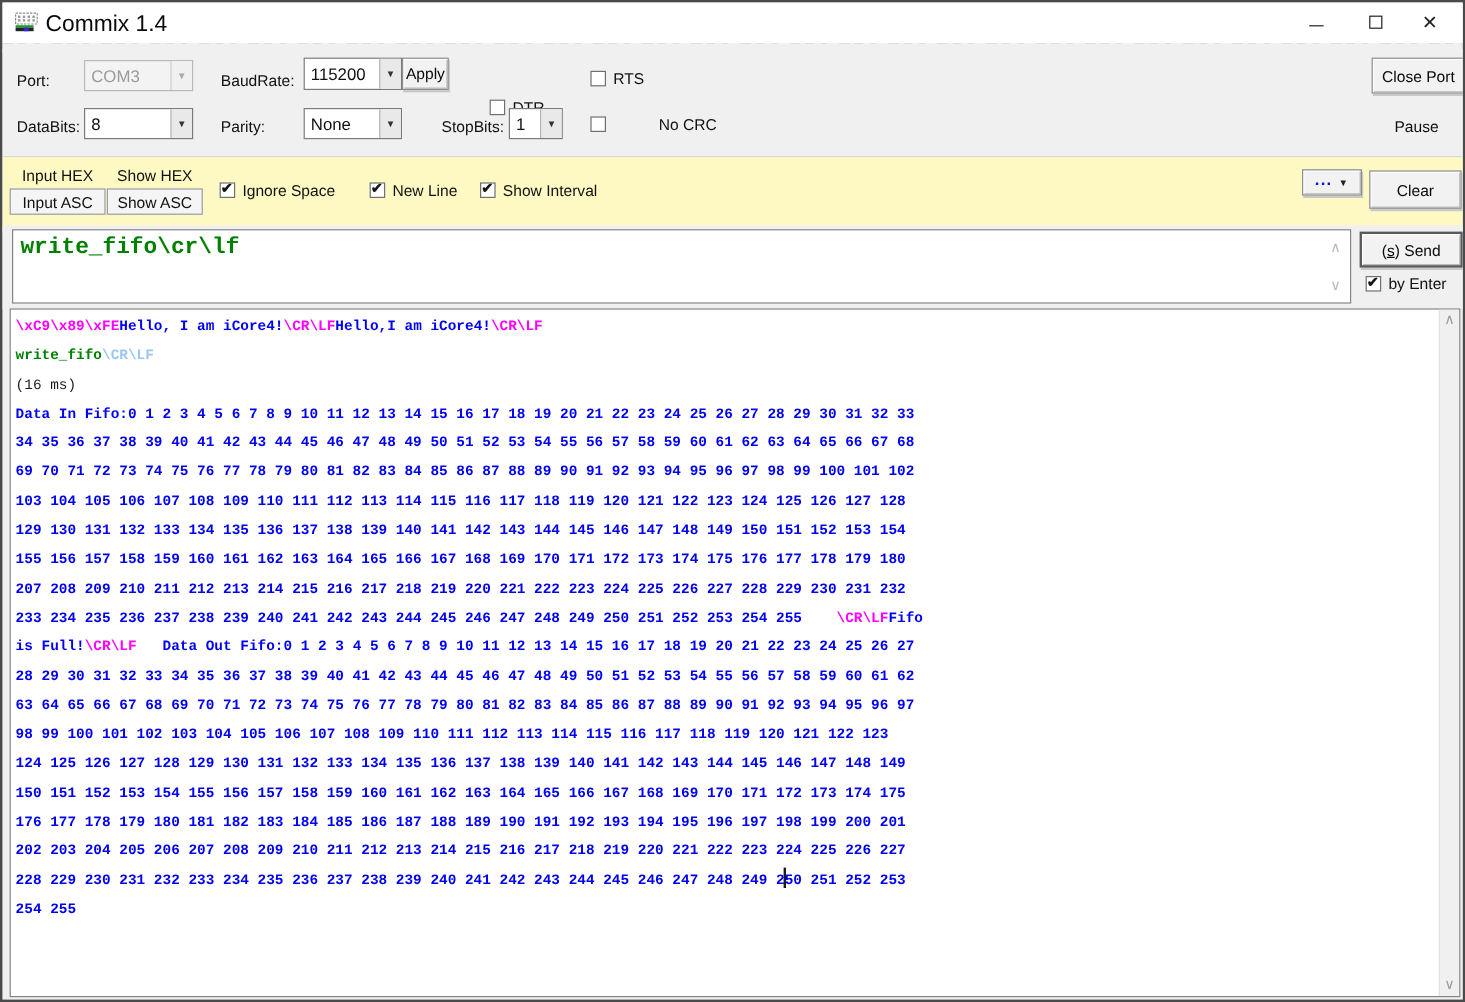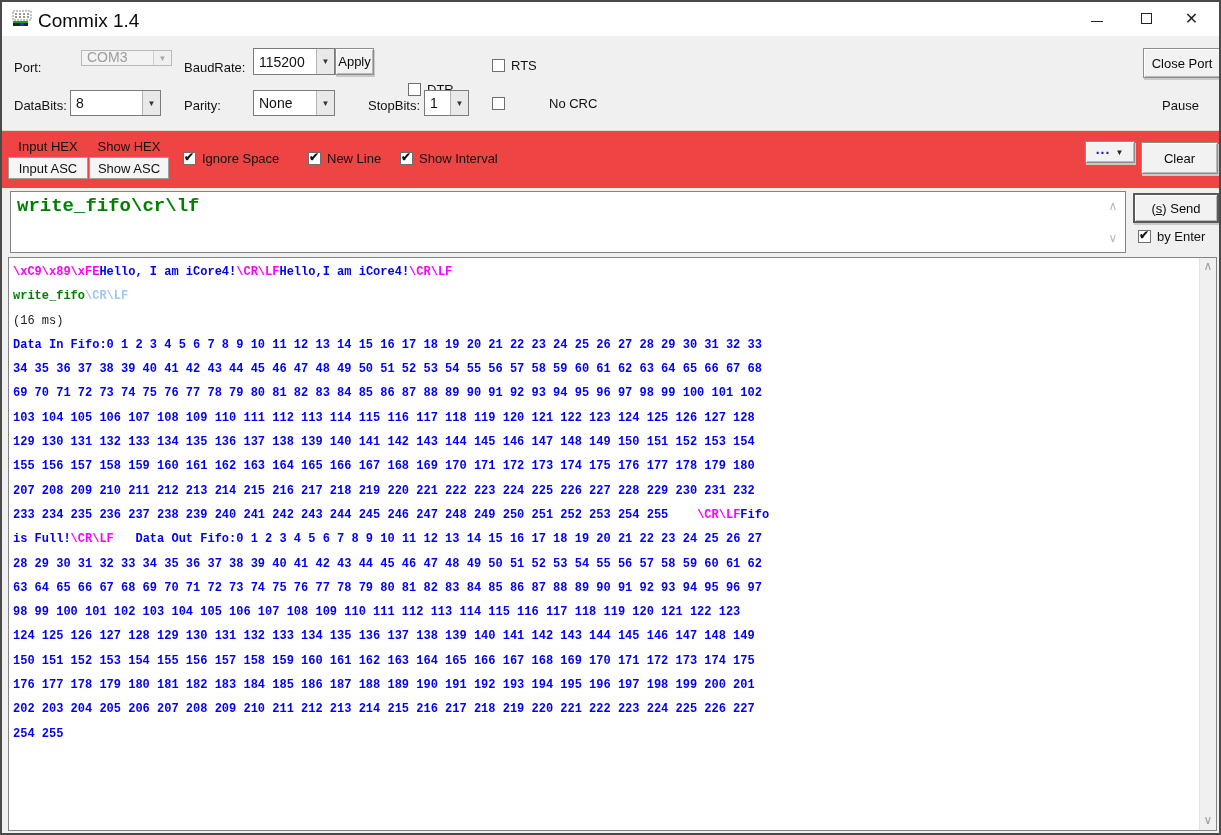--- a/index.html
+++ b/index.html
@@ -45,21 +45,21 @@
   }
   .cb { position:absolute; display:flex; align-items:center; gap:6px; }
   .cbbox { width:13px; height:13px; background:#fff; border:1px solid #6f6f6f; position:relative; flex:0 0 auto; }
   .cbbox.checked::after { content:"✔"; position:absolute; left:0px; top:-3px; font-size:12px; font-weight:bold; color:#141414; }
   .cb .cblbl { font-size:13px; color:#111; white-space:nowrap; }
 
   
   .settings { position:absolute; left:0; right:0; top:34px; height:94px; background:#f0f0f0; }
 
   
-  .toolbar { position:absolute; left:0; right:0; top:128px; height:64px; background:#ef4444;
+  .toolbar { position:absolute; left:0; right:0; top:128px; height:64px; background:#fef9c3;
     border-top:1px solid #d9d9d9; border-bottom:1px solid #cfcfcf; }
   .tg { position:absolute; width:80px; height:21px; display:flex; align-items:center; justify-content:center; font-size:13px; color:#111; }
   .tg.boxed { border:1px solid #9c9c9c; background:#f5f5f5; height:22px; }
   .more-btn { letter-spacing:1px; }
   .more-btn .dots { color:#1414cc; font-weight:bold; font-size:14px; line-height:8px; margin-top:-6px; }
   .more-btn .darr { font-size:8px; color:#222; margin-left:5px; }
 
   
   .sendpanel { position:absolute; left:0; right:0; top:186px; height:70px; background:#f0f0f0; }
   .sendbox { position:absolute; left:8px; top:3px; width:1116px; height:62px; background:#fff; border:1px solid #848484; }
@@ -108,21 +108,21 @@
         </span>
       <span class="winbtn btn-close">✕</span>
     </div>
 
     <div class="clip-strip">
         <div class="marks"></div>
       </div>
 
     <div class="settings">
       <span class="lbl" style="left:12px; top:24px;">Port:</span>
-      <div class="combo disabled" style="left:79px; top:14px; width:91px; height:16px;align-items:flex-end;">
+      <div class="combo disabled" style="left:68px; top:14px; width:91px; height:26px;">
         <span class="val">COM3</span>
         <span class="arr">▼</span>
       </div>
       <span class="lbl" style="left:182px; top:24px;">BaudRate:</span>
       <div class="combo" style="left:251px; top:12px; width:82px; height:27px;">
         <span class="val">115200</span>
         <span class="arr">▼</span>
       </div>
       <div class="btn" style="left:333px; top:12px; width:39px; height:27px;">
         <span>Apply</span>
@@ -218,20 +218,21 @@
           <div class="oline"><span style="color: rgb(0, 0, 242);">207 208 209 210 211 212 213 214 215 216 217 218 219 220 221 222 223 224 225 226 227 228 229 230 231 232</span></div>
           <div class="oline"><span style="color: rgb(0, 0, 242);">233 234 235 236 237 238 239 240 241 242 243 244 245 246 247 248 249 250 251 252 253 254 255    </span><span style="color: rgb(255, 0, 255);">\CR\LF</span><span style="color: rgb(0, 0, 242);">Fifo</span></div>
           <div class="oline"><span style="color: rgb(0, 0, 242);">is Full!</span><span style="color: rgb(255, 0, 255);">\CR\LF</span><span style="color: rgb(0, 0, 242);">   Data Out Fifo:0 1 2 3 4 5 6 7 8 9 10 11 12 13 14 15 16 17 18 19 20 21 22 23 24 25 26 27</span></div>
           <div class="oline"><span style="color: rgb(0, 0, 242);">28 29 30 31 32 33 34 35 36 37 38 39 40 41 42 43 44 45 46 47 48 49 50 51 52 53 54 55 56 57 58 59 60 61 62</span></div>
           <div class="oline"><span style="color: rgb(0, 0, 242);">63 64 65 66 67 68 69 70 71 72 73 74 75 76 77 78 79 80 81 82 83 84 85 86 87 88 89 90 91 92 93 94 95 96 97</span></div>
           <div class="oline"><span style="color: rgb(0, 0, 242);">98 99 100 101 102 103 104 105 106 107 108 109 110 111 112 113 114 115 116 117 118 119 120 121 122 123</span></div>
           <div class="oline"><span style="color: rgb(0, 0, 242);">124 125 126 127 128 129 130 131 132 133 134 135 136 137 138 139 140 141 142 143 144 145 146 147 148 149</span></div>
           <div class="oline"><span style="color: rgb(0, 0, 242);">150 151 152 153 154 155 156 157 158 159 160 161 162 163 164 165 166 167 168 169 170 171 172 173 174 175</span></div>
           <div class="oline"><span style="color: rgb(0, 0, 242);">176 177 178 179 180 181 182 183 184 185 186 187 188 189 190 191 192 193 194 195 196 197 198 199 200 201</span></div>
           <div class="oline"><span style="color: rgb(0, 0, 242);">202 203 204 205 206 207 208 209 210 211 212 213 214 215 216 217 218 219 220 221 222 223 224 225 226 227</span></div>
+          <div class="oline"><span style="color: rgb(0, 0, 242);">228 229 230 231 232 233 234 235 236 237 238 239 240 241 242 243 244 245 246 247 248 249 2</span><span class="caret"></span><span style="color: rgb(0, 0, 242);">50 251 252 253</span></div>
           <div class="oline"><span style="color: rgb(0, 0, 242);">254 255</span></div>
         </div>
       <div class="vscroll">
         <span class="a up">∧</span>
         <span class="a dn">∨</span>
       </div>
     </div>
 
   </div>
 </div>

